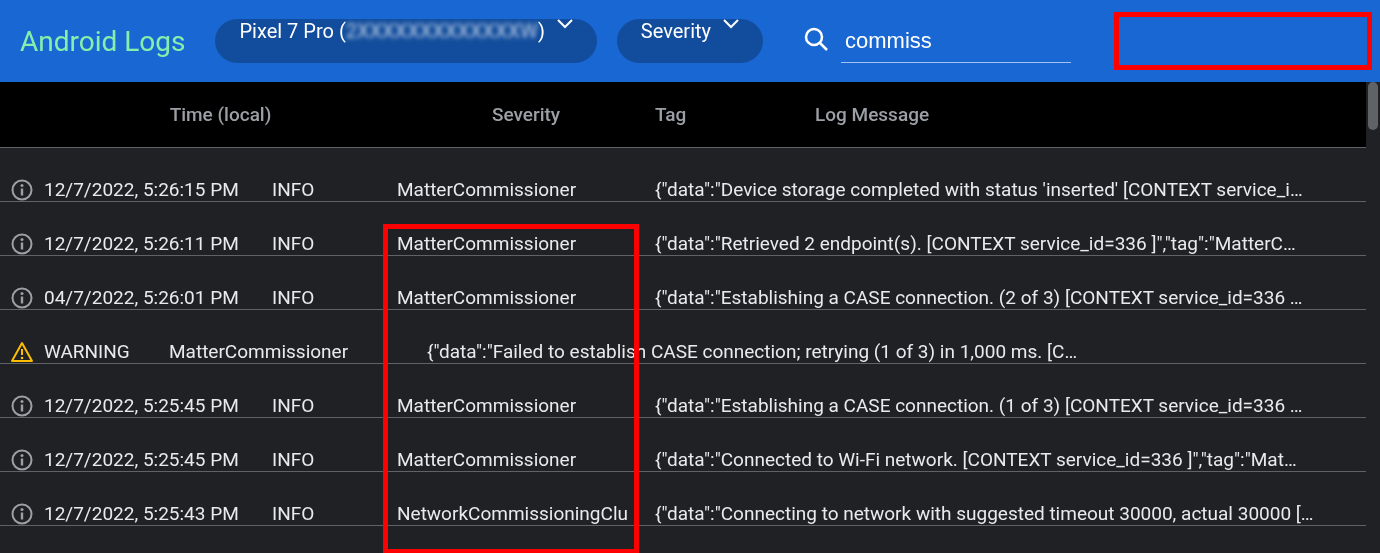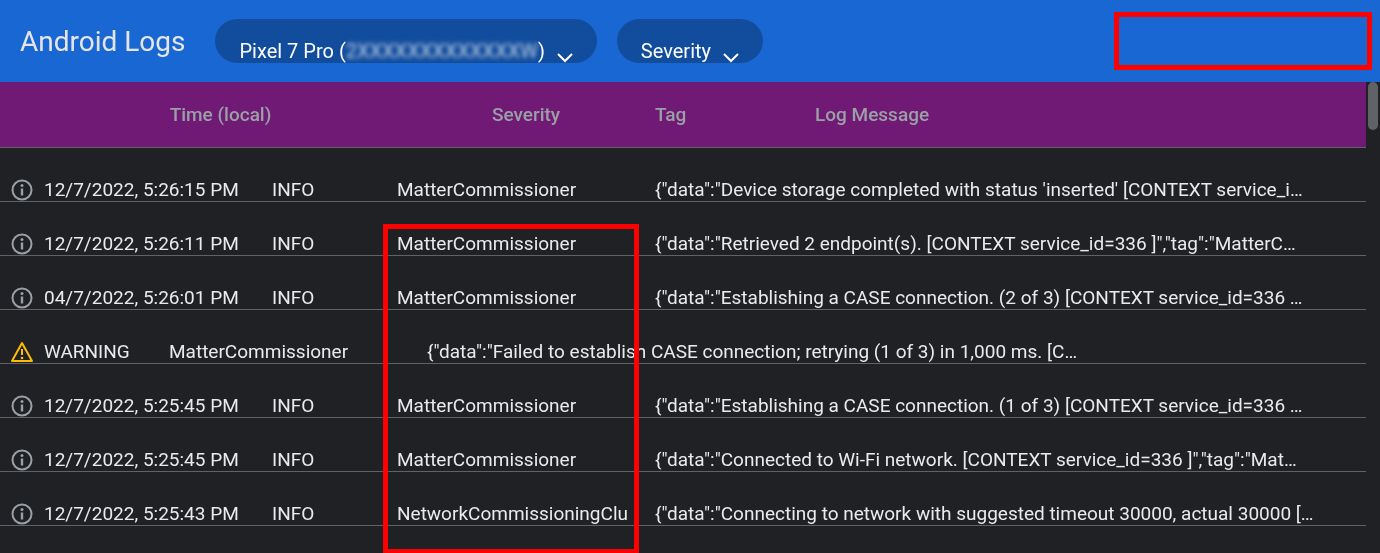--- a/index.html
+++ b/index.html
@@ -16,29 +16,29 @@
       height: 82px;
       display: flex;
       align-items: center;
       padding: 0 20px;
       gap: 20px;
       position: relative;
     }
     .title {
       font-size: 28px;
       font-weight: 400;
-      color: #e5e5e5;
+      color: #86efac;
       margin-right: 10px;
     }
     .pill {
       background: rgba(0,0,0,0.25);
       border-radius: 22px;
       height: 44px;
       display: flex;
-      align-items: flex-end;
+      align-items: flex-start;
       padding: 0 24px;
       color: #fff;
       font-size: 20px;
       cursor: pointer;
       gap: 12px;
     }
     .chevron-down {
       width: 16px;
       height: 10px;
       display: inline-block;
@@ -86,21 +86,21 @@
       top: 142px;
       width: 256px;
       height: 330px;
       pointer-events: none;
       z-index: 10;
     }
     .table-wrap {
       position: relative;
     }
     .thead {
-      background: #701a75;
+      background: #000000;
       height: 66px;
       display: flex;
       align-items: center;
       color: #9aa0a6;
       font-size: 19px;
       font-weight: 500;
       border-bottom: 1px solid #5f6368;
     }
     .col-icon { width: 44px; flex-shrink: 0; }
     .col-time { width: 228px; flex-shrink: 0; }
@@ -175,20 +175,31 @@
     <span>Severity</span>
     <span class="chevron-down">
       <svg width="16" height="10" viewBox="0 0 16 10">
           <path d="M1 1 L8 8 L15 1" stroke="#fff" stroke-width="2" fill="none"></path>
         </svg>
     </span>
   </div>
 
 
 
+  <div class="search-wrap">
+    <span class="search-icon">
+      <svg width="26" height="26" viewBox="0 0 26 26">
+        <circle cx="11" cy="11" r="8" stroke="#fff" stroke-width="2.5" fill="none"></circle>
+        <line x1="17" y1="17" x2="24" y2="24" stroke="#fff" stroke-width="2.5"></line>
+      </svg>
+    </span>
+    <div class="search-box">
+      <input class="search-input" type="text" value="commiss" style="">
+    </div>
+  </div>
 
   <div class="search-highlight"></div>
 </div>
 
 <div class="table-wrap">
   <div class="thead">
     <div class="thead-flex">
       <div class="col-icon"></div>
       <div style="width:353px; text-align:center;">Time (local)</div>
       <div style="width:258px; text-align:center;">Severity</div>

